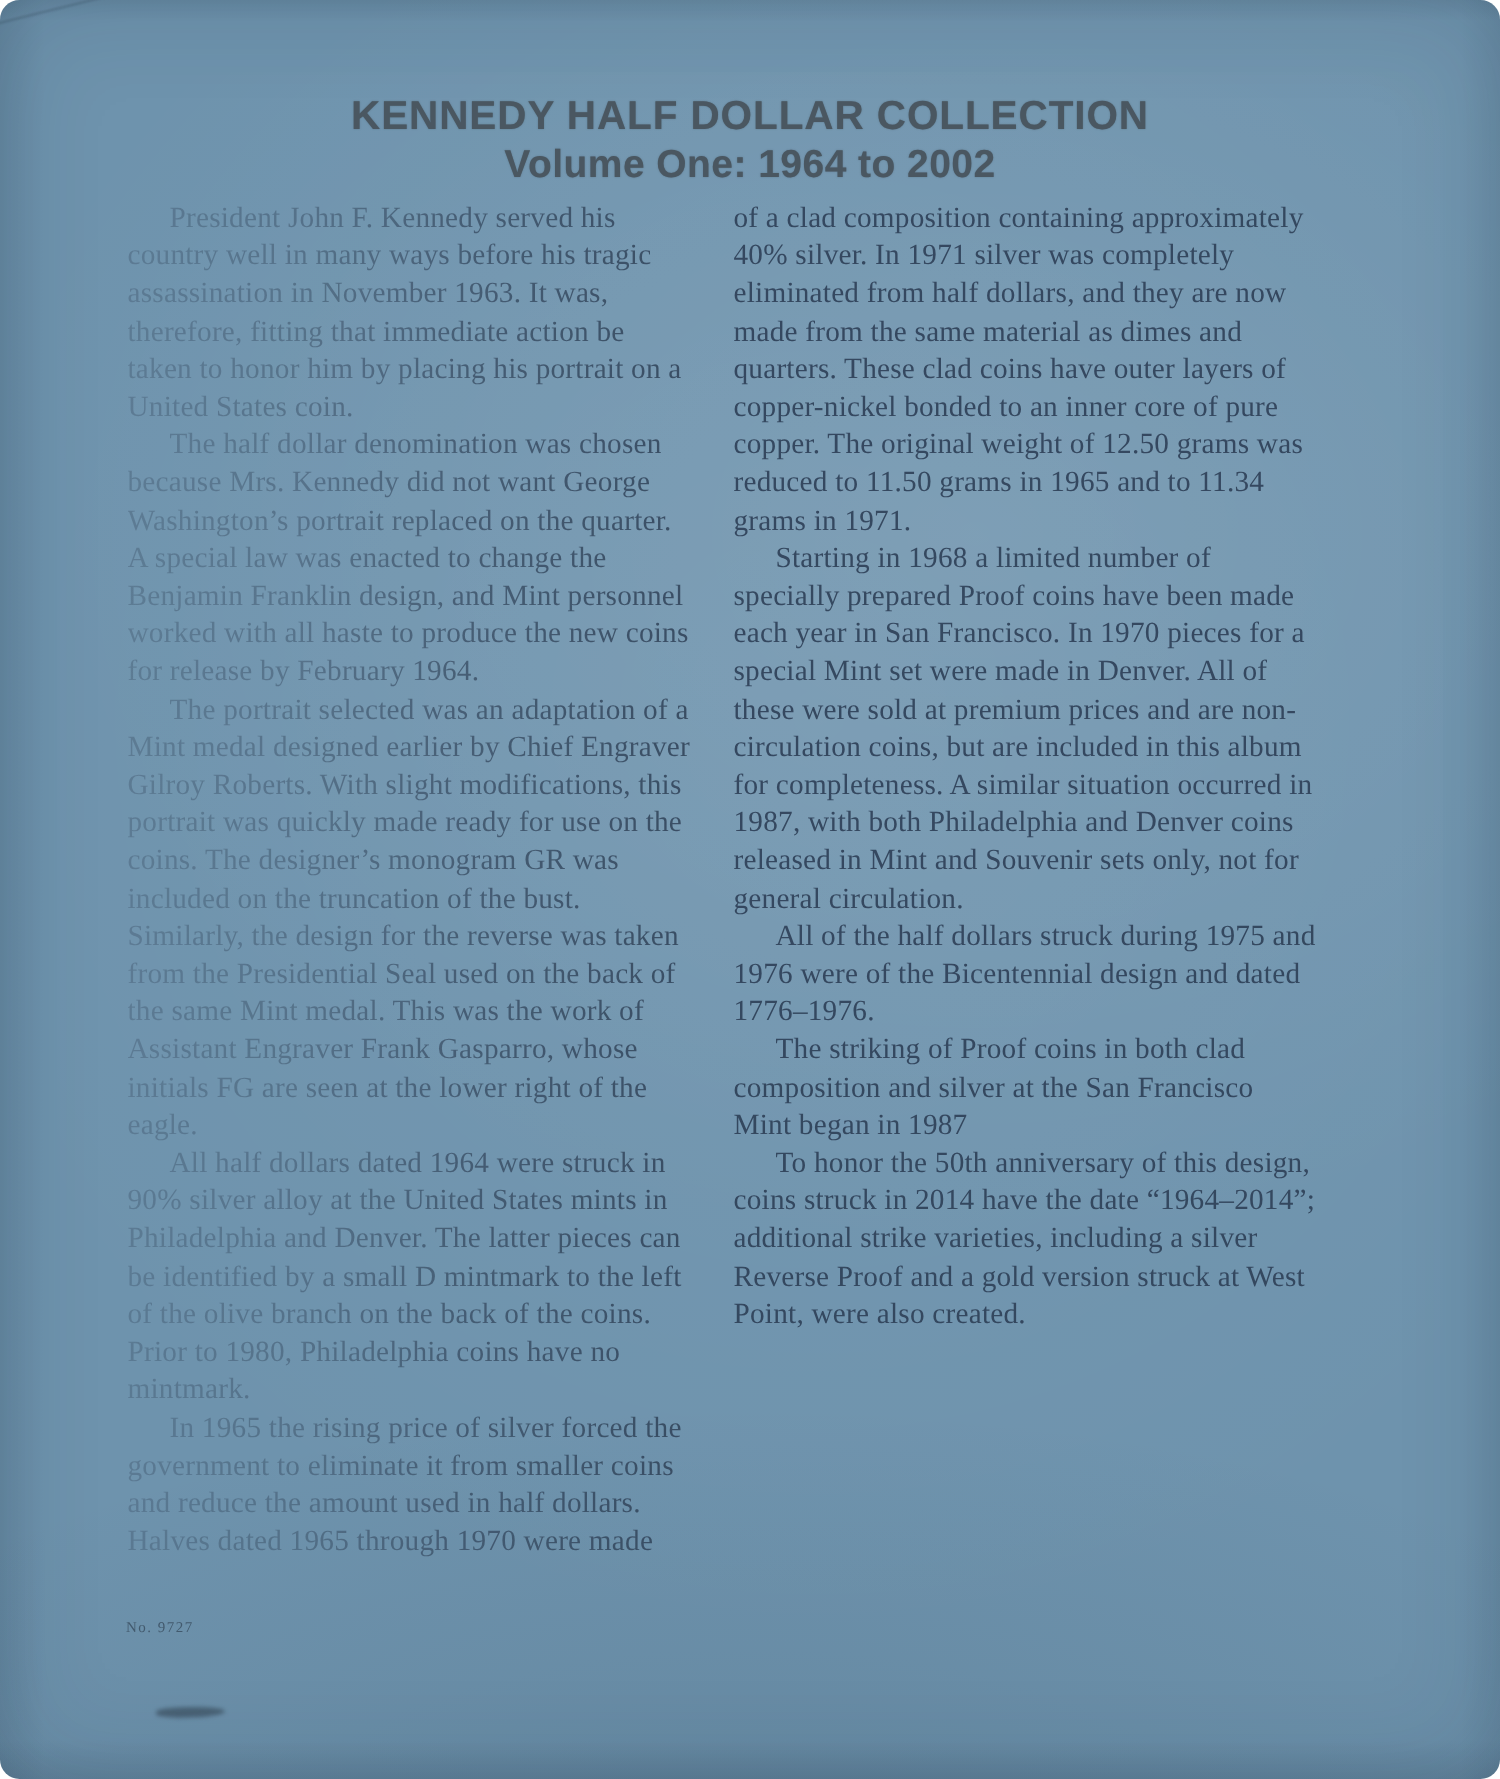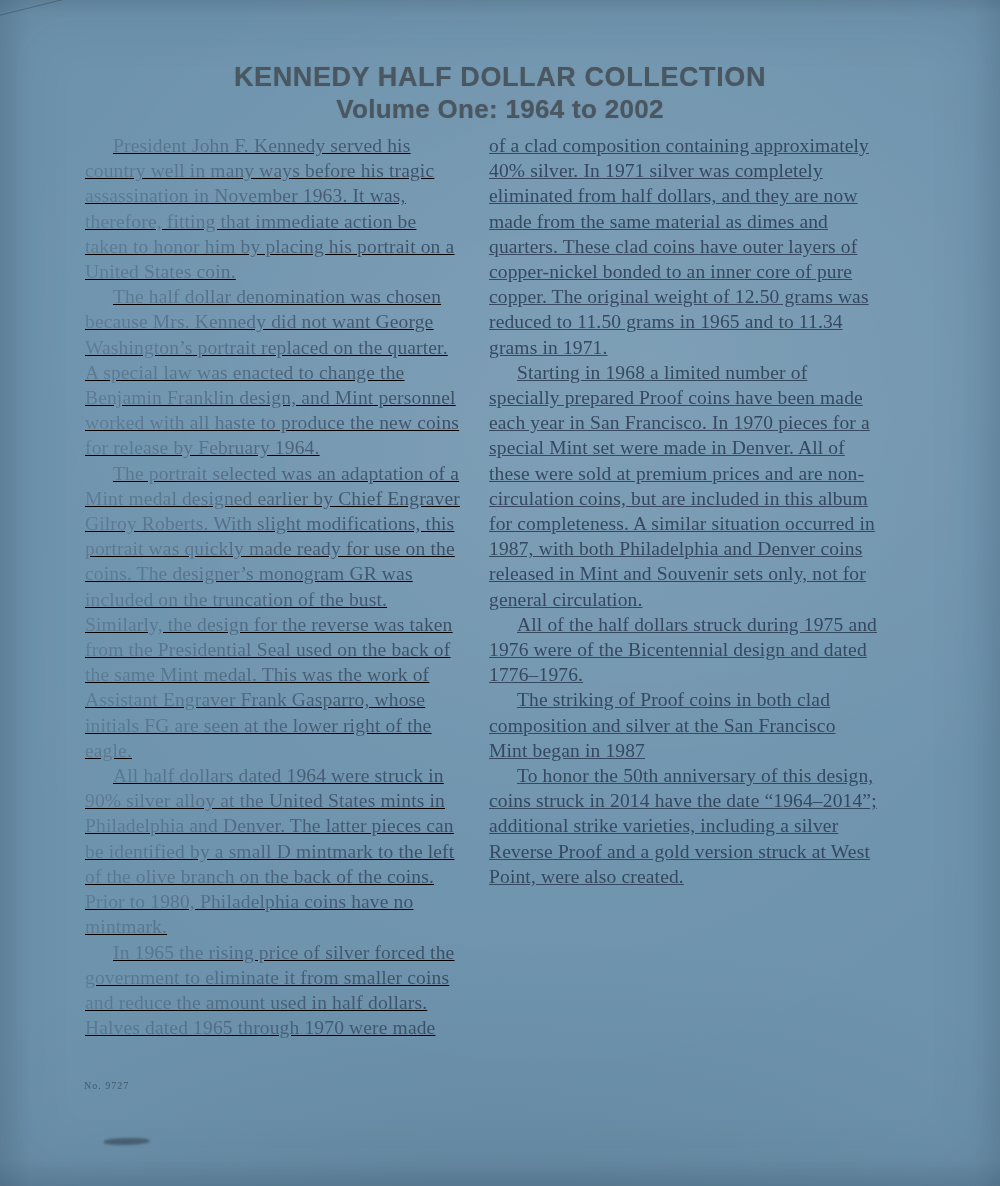--- a/index.html
+++ b/index.html
@@ -18,20 +18,21 @@
     height: 1186px;
     background-color: #6E93AD;
     background-image:
       radial-gradient(ellipse 900px 700px at 65% 30%, rgba(255,255,255,0.07), rgba(255,255,255,0) 70%),
       radial-gradient(ellipse 1200px 500px at 50% 104%, rgba(20,40,58,0.10), rgba(20,40,58,0) 60%),
       linear-gradient(180deg, rgba(25,45,62,0.10) 0px, rgba(25,45,62,0) 14px),
       linear-gradient(0deg, rgba(25,45,62,0.12) 0px, rgba(25,45,62,0) 26px),
       linear-gradient(90deg, rgba(25,45,62,0.10) 0px, rgba(25,45,62,0) 30px),
       linear-gradient(270deg, rgba(25,45,62,0.08) 0px, rgba(25,45,62,0) 26px);
     box-shadow: inset 0 0 70px rgba(22,42,60,0.16);
+    border-radius: 13px;
   }
   
   .inner-sheet {
     position: absolute;
     left: 38px;
     top: 48px;
     width: 924px;
     height: 1072px;
     background: radial-gradient(ellipse 80% 70% at 55% 40%, rgba(255,255,255,0.055), rgba(255,255,255,0) 85%);
     border-radius: 6px;
@@ -73,21 +74,20 @@
     position: absolute;
     top: 133px;
     left: 85px;
     width: 832px;
     display: flex;
   }
   .col {
     font-size: 19.5px;
     line-height: 25.2px;
     letter-spacing: 0.15px;
-    text-decoration: underline;
   }
   .col p {
     margin: 0;
     text-indent: 28px;
   }
   .col p.no-indent {
     text-indent: 0;
   }
   .col-left {
     width: 378px;

